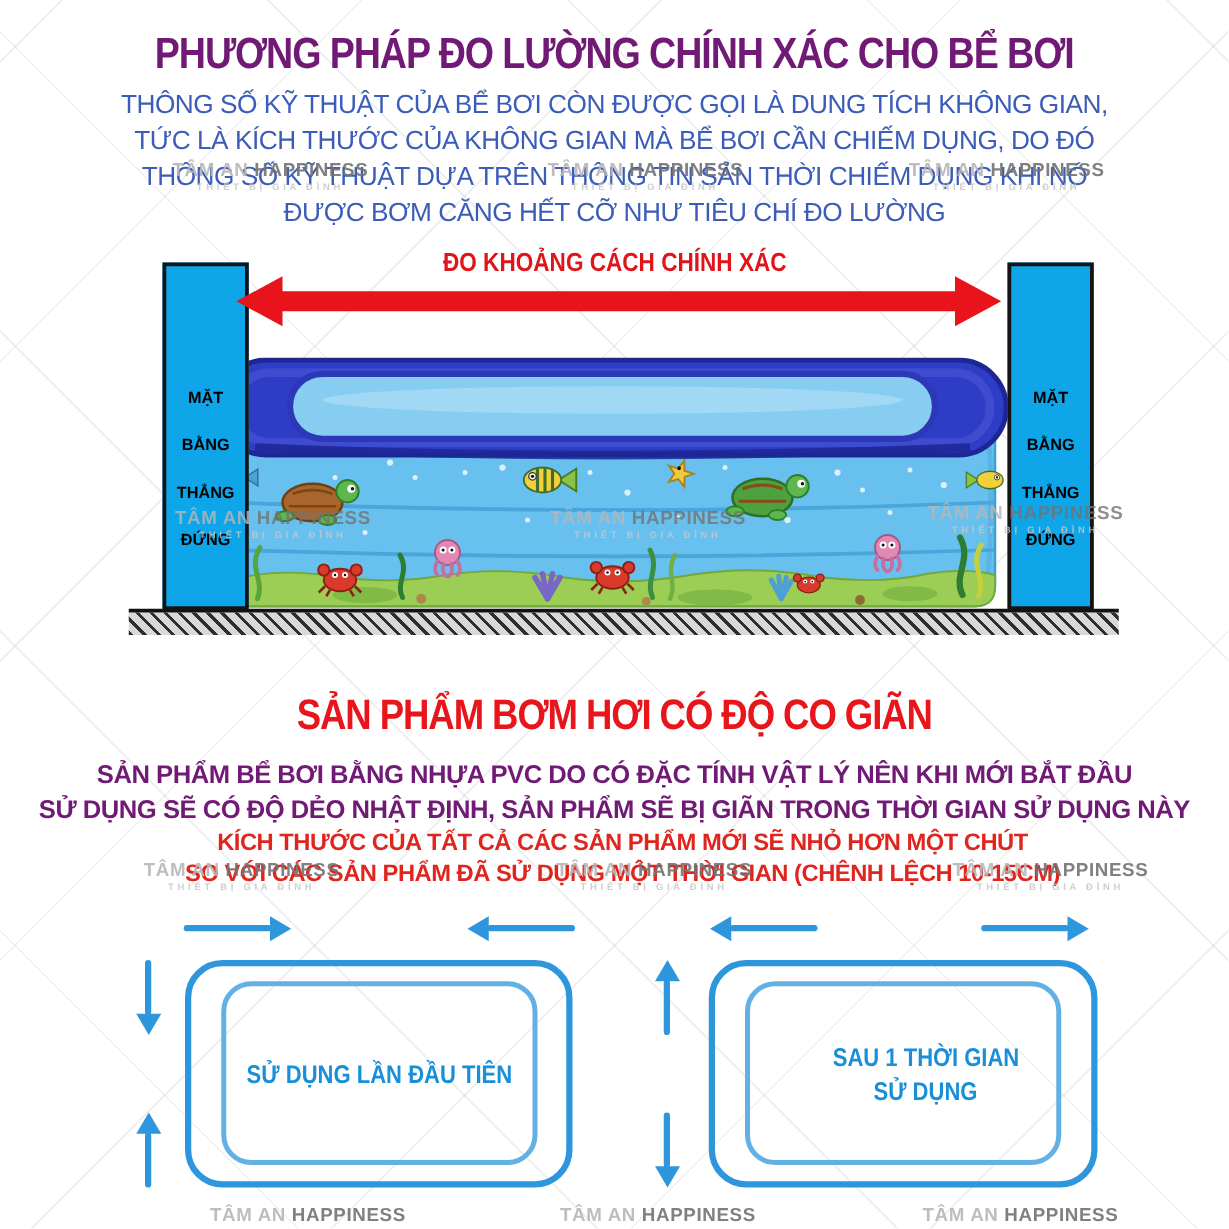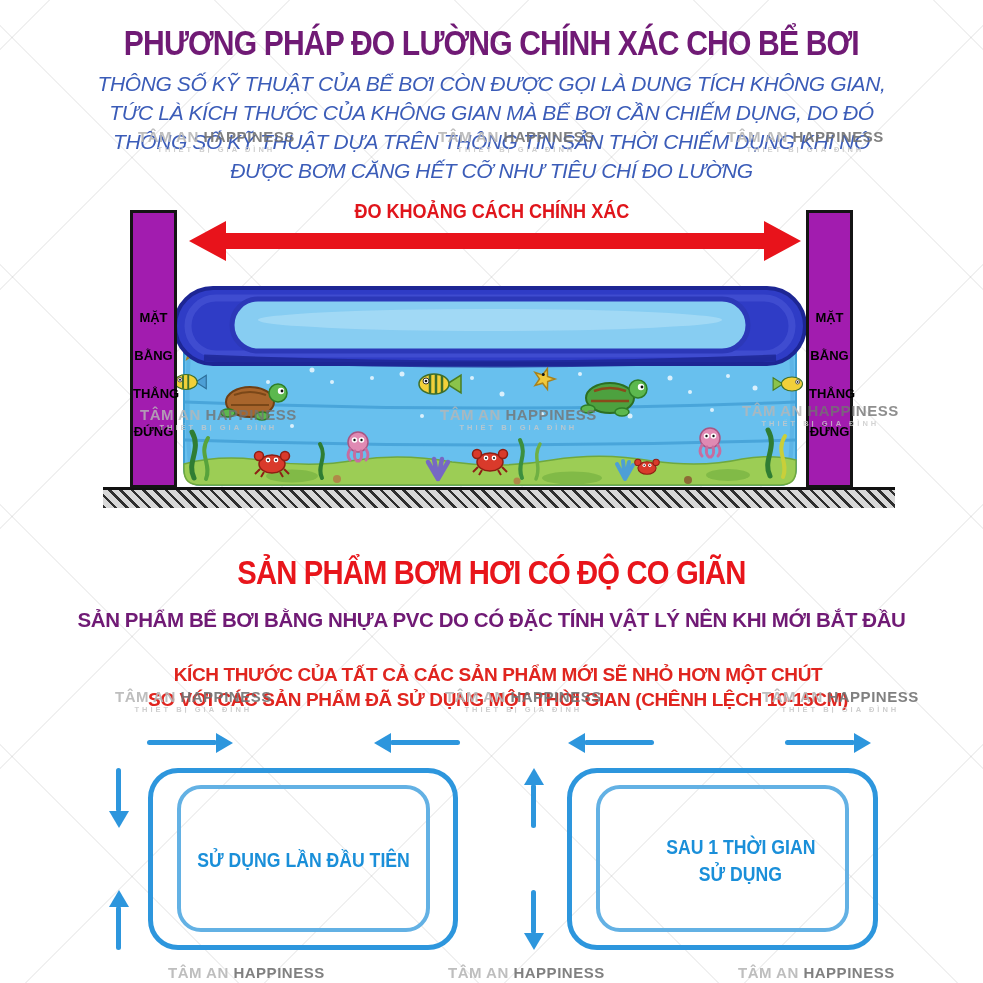--- a/index.html
+++ b/index.html
@@ -13,29 +13,29 @@
     background:
       repeating-linear-gradient(45deg,  transparent 0 168px, rgba(110,110,110,.10) 168px 169.5px),
       repeating-linear-gradient(-45deg, transparent 0 168px, rgba(110,110,110,.10) 168px 169.5px);
   }
 
   .condensed { display:inline-block; transform:scaleX(.86); transform-origin:center; white-space:nowrap; }
 
   .title1 { position:absolute; top:23px; left:0; right:0; text-align:center;
     font-size:35px; font-weight:bold; color:#701a75; letter-spacing:-1px; z-index:4; }
   .para1 { position:absolute; top:69px; left:0; right:0; text-align:center;
-    font-size:21px; color:#3b5cb8; line-height:29px; z-index:4;font-style:italic; }
+    font-size:21px; color:#3b5cb8; line-height:29px; z-index:4; }
   .para1 div { white-space:nowrap; letter-spacing:-0.4px; }
 
   .measure-label { position:absolute; top:199px; left:0; right:0; text-align:center;
     color:#e0151b; font-weight:bold; font-size:21px; z-index:4; }
 
   .red-arrow { position:absolute; left:188px; top:219px; z-index:4; }
 
-  .wall { position:absolute; top:210px; width:47px; height:278px; background:#a21caf;
+  .wall { position:absolute; top:210px; width:69px; height:278px; background:#0ea5e9;
     border:3px solid #141414; box-sizing:border-box; z-index:3; }
   .wall-left  { left:130px; }
   .wall-right { left:806px; }
   .wall-label { margin-top:86px; text-align:center; font-weight:bold; font-size:13px;
     color:#000; line-height:38px; }
 
   .ground { position:absolute; left:103px; top:487px; width:792px; height:21px;
     border-top:3px solid #111; box-sizing:border-box; z-index:2;
     background:repeating-linear-gradient(45deg,#2e2e2e 0 2.5px,#d8d8d8 2.5px 8px); }
 
@@ -270,20 +270,21 @@
     <rect x="16" y="12" width="604" height="56" rx="28" fill="none" stroke="#4d5ad8" stroke-width="7" opacity=".55"></rect>
     <rect x="60" y="13" width="516" height="52" rx="26" fill="#87cdf2" stroke="#2c38b8" stroke-width="5"></rect>
     <ellipse cx="318" cy="34" rx="232" ry="11" fill="#a9dcf6" opacity=".75"></ellipse>
     <path d="M32,72 Q318,84 604,72" stroke="#1d2795" stroke-width="7" fill="none" opacity=".85"></path>
   </svg>
 
   <div class="title2"><span class="condensed">SẢN PHẨM BƠM HƠI CÓ ĐỘ CO GIÃN</span></div>
 
   <div class="para-black">
     <div>SẢN PHẨM BỂ BƠI BẰNG NHỰA PVC DO CÓ ĐẶC TÍNH VẬT LÝ NÊN KHI MỚI BẮT ĐẦU</div>
+    <div>SỬ DỤNG SẼ CÓ ĐỘ DẺO NHẬT ĐỊNH, SẢN PHẨM SẼ BỊ GIÃN TRONG THỜI GIAN SỬ DỤNG NÀY</div>
   </div>
   <div class="para-red">
     <div>KÍCH THƯỚC CỦA TẤT CẢ CÁC SẢN PHẨM MỚI SẼ NHỎ HƠN MỘT CHÚT</div>
     <div>SO VỚI CÁC SẢN PHẨM ĐÃ SỬ DỤNG MỘT THỜI GIAN (CHÊNH LỆCH 10-15CM)</div>
   </div>
 
   <div class="harrow right" style="left:147px; top:740px; width:70px;"></div>
   <div class="harrow left" style="left:390px; top:740px; width:70px;"></div>
   <div class="varrow down" style="left:116px; top:768px; height:44px;"></div>
   <div class="varrow up" style="left:116px; top:906px; height:44px;"></div>

